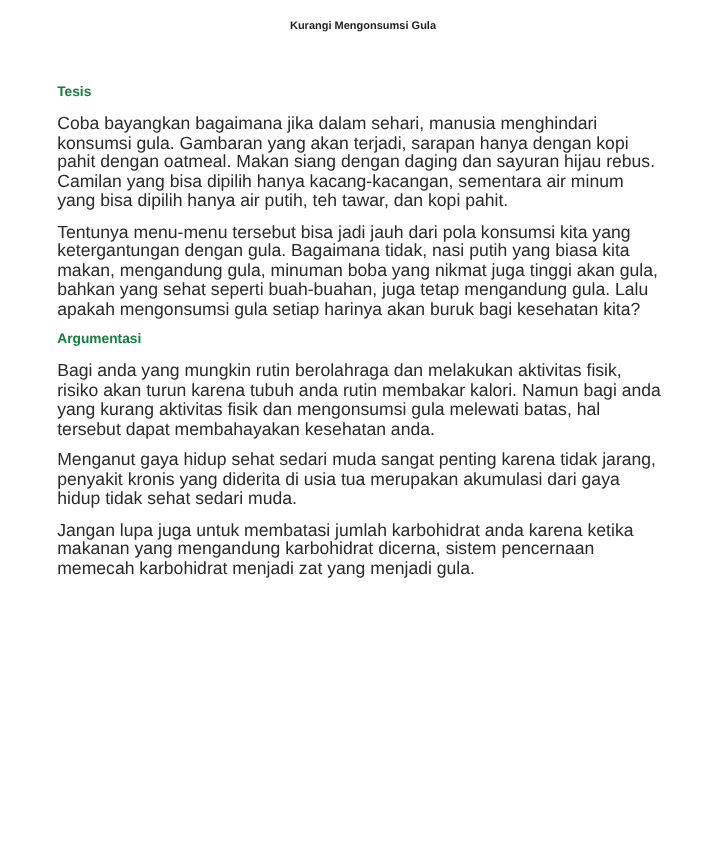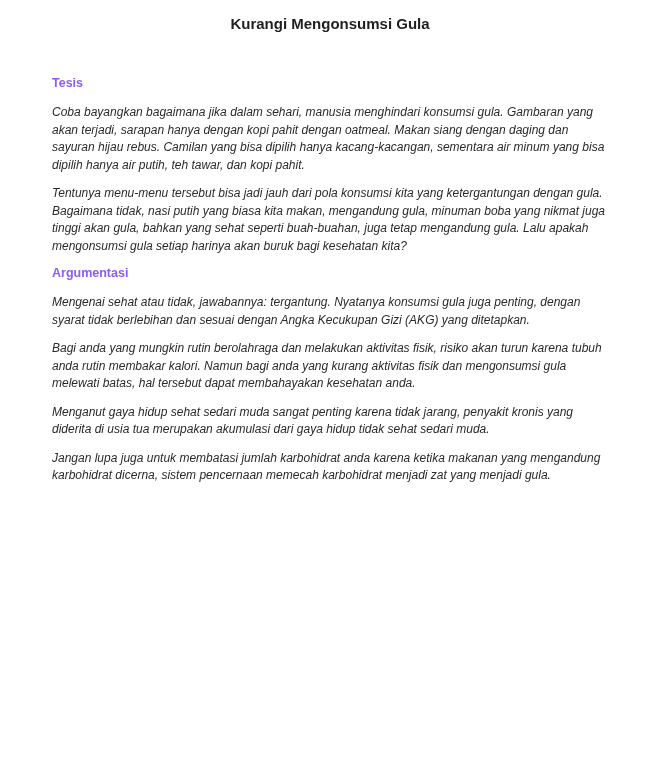--- a/index.html
+++ b/index.html
@@ -17,63 +17,61 @@
     width: 645px;
     height: 767px;
     padding: 16px 37px 0 52px;
     font-family: "Liberation Sans", sans-serif;
     color: #2a2a2a;
     background: #ffffff;
   }
   .doc-title {
     margin: 0 0 44px 0;
     text-align: center;
-    font-size: 15px;
+    font-size: 10px;
     line-height: 16px;
     font-weight: 700;
     color: #1f1f1f;
   }
   .section {
     margin: 0;
   }
   .section.spaced {
   }
   .section-heading {
     margin: 0 0 13px 0;
     font-size: 12.5px;
     line-height: 15px;
     font-weight: 700;
-    color: #8b5cf6;
+    color: #15803d;
   }
   .para {
     margin: 0 0 11px 0;
     max-width: 554px;
-    font-size: 12px;
+    font-size: 16px;
     line-height: 17.5px;
     font-weight: 400;
     text-align: left;
-    font-style: italic;
   }
 </style>
 </head>
 <body>
 
 <div class="page">
 
   <h1 class="doc-title">Kurangi Mengonsumsi Gula</h1>
 
   <section class="section">
     <h2 class="section-heading">Tesis</h2>
     <p class="para">Coba bayangkan bagaimana jika dalam sehari, manusia menghindari konsumsi gula. Gambaran yang akan terjadi, sarapan hanya dengan kopi pahit dengan oatmeal. Makan siang dengan daging dan sayuran hijau rebus. Camilan yang bisa dipilih hanya kacang-kacangan, sementara air minum yang bisa dipilih hanya air putih, teh tawar, dan kopi pahit.</p>
     <p class="para">Tentunya menu-menu tersebut bisa jadi jauh dari pola konsumsi kita yang ketergantungan dengan gula. Bagaimana tidak, nasi putih yang biasa kita makan, mengandung gula, minuman boba yang nikmat juga tinggi akan gula, bahkan yang sehat seperti buah-buahan, juga tetap mengandung gula. Lalu apakah mengonsumsi gula setiap harinya akan buruk bagi kesehatan kita?</p>
   </section>
 
   <section class="section spaced">
     <h2 class="section-heading">Argumentasi</h2>
-    <p class="para">Mengenai sehat atau tidak, jawabannya: tergantung. Nyatanya konsumsi gula juga penting, dengan syarat tidak berlebihan dan sesuai dengan Angka Kecukupan Gizi (AKG) yang ditetapkan.</p>
     <p class="para">Bagi anda yang mungkin rutin berolahraga dan melakukan aktivitas fisik, risiko akan turun karena tubuh anda rutin membakar kalori. Namun bagi anda yang kurang aktivitas fisik dan mengonsumsi gula melewati batas, hal tersebut dapat membahayakan kesehatan anda.</p>
   </section>
 
   <section class="section spaced">
     <p class="para">Menganut gaya hidup sehat sedari muda sangat penting karena tidak jarang, penyakit kronis yang diderita di usia tua merupakan akumulasi dari gaya hidup tidak sehat sedari muda.</p>
     <p class="para">Jangan lupa juga untuk membatasi jumlah karbohidrat anda karena ketika makanan yang mengandung karbohidrat dicerna, sistem pencernaan memecah karbohidrat menjadi zat yang menjadi gula.</p>
   </section>
 
 </div>
 

